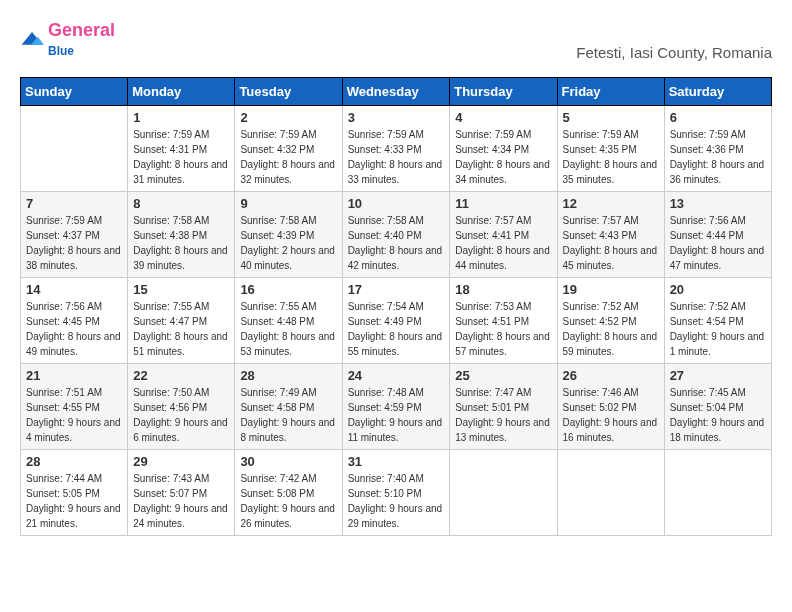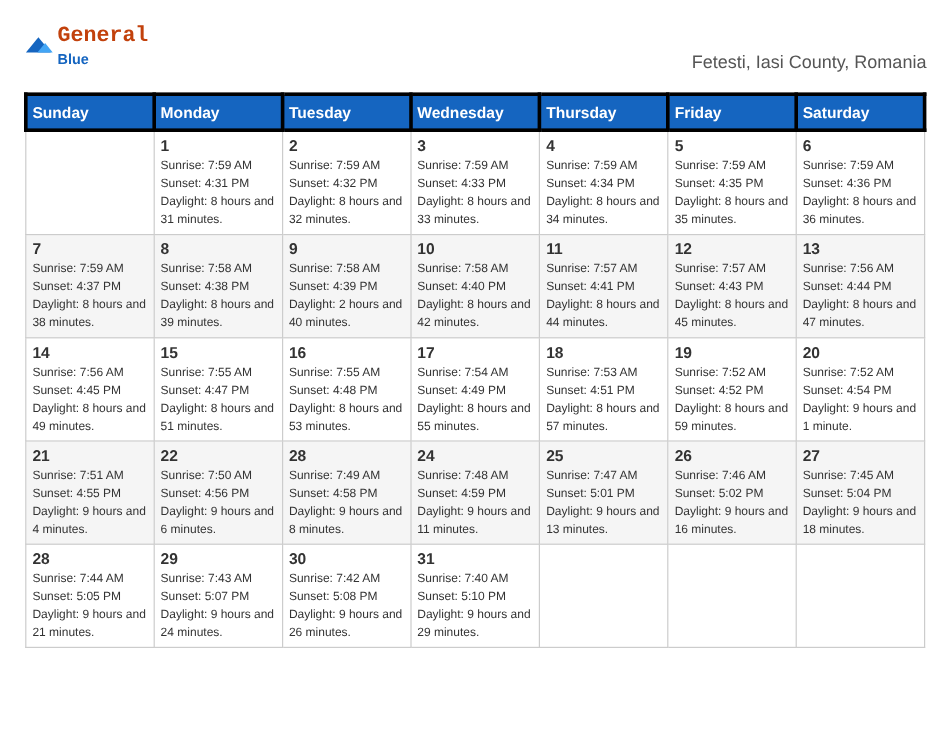--- a/index.html
+++ b/index.html
@@ -43,21 +43,21 @@
       border-collapse: collapse;
       font-size: 11px;
     }
     thead tr th {
       background-color: #1565c0;
       color: #fff;
       padding: 6px 4px;
       text-align: left;
       font-size: 13px;
       font-weight: bold;
-      border: 3px solid #000000;
+      border: 1px solid #000000;
     }
     tbody tr td {
       border: 1px solid #ccc;
       vertical-align: top;
       padding: 4px 5px;
       height: 80px;
       width: 108px;
       color: #333;
     }
     tbody tr:nth-child(even) td {
@@ -85,21 +85,21 @@
 </head>
 <body>
 
 <div class="header-section">
   <div class="logo">
     <svg class="logo-icon" viewBox="0 0 30 24" xmlns="http://www.w3.org/2000/svg">
       <polygon points="15,2 28,18 2,18" fill="#1565c0"></polygon>
       <polygon points="22,8 30,18 14,18" fill="#42a5f5"></polygon>
     </svg>
     <div>
-      <span style="font-size:18px;font-weight:bold;color:#c2410c;font-family:Liberation Mono, monospace;">General</span><br>
+      <span style="font-size:18px;font-weight:bold;color:#ec4899;">General</span><br>
       <span style="font-size:12px;font-weight:bold;color:#1565c0;">Blue</span>
     </div>
   </div>
   <div class="title-section">
     <div class="location-title">Fetesti, Iasi County, Romania</div>
   </div>
 </div>
 
 <table>
   <thead>

